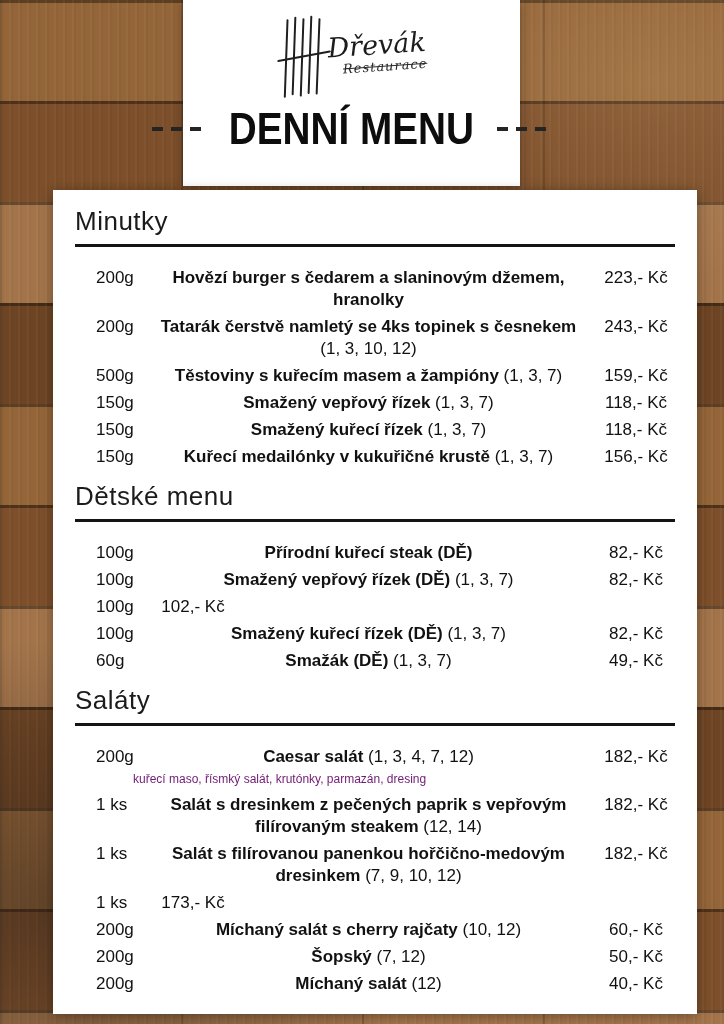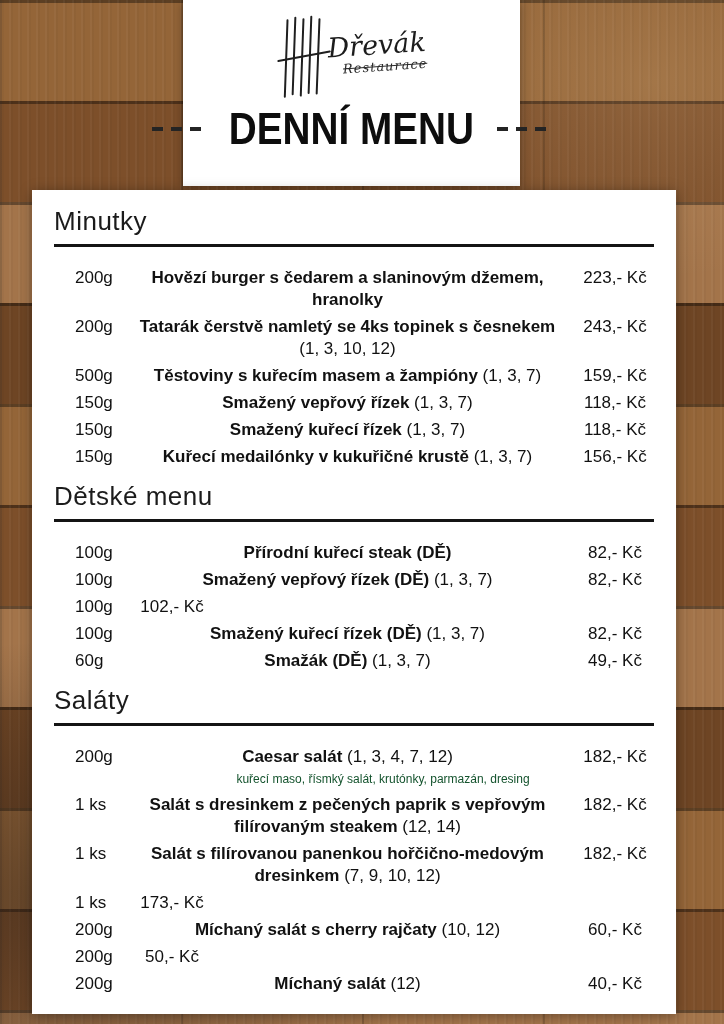--- a/index.html
+++ b/index.html
@@ -69,21 +69,21 @@
     font-weight: 700;
     letter-spacing: 0px;
     color: #0d0d0d;
     transform: scaleX(0.88);
     white-space: nowrap;
   }
 
   
   .menu-card {
     position: absolute;
-    left: 32px; top: 190px;
+    left: 53px; top: 190px;
     width: 644px; height: 824px;
     background: #fff;
     box-shadow: 0 2px 12px rgba(0,0,0,0.35);
     box-sizing: border-box;
     padding: 12px 22px 0 22px;
     overflow: hidden;
   }
   .menu-section { margin-bottom: 13px; }
   .section-title {
     margin: 4px 0 7px 0;
@@ -115,22 +115,21 @@
   .price {
     flex: 0 0 78px;
     text-align: center;
     font-weight: 400;
     white-space: nowrap;
   }
   .note {
     font-size: 12px;
     line-height: 14px;
     margin: -1px 0 8px 58px;
-    color: #14532d;
-    text-align: center;
+    color: #701a75;
   }
 </style>
 </head>
 <body>
 
 <div class="page">
 
   <header class="brand-box">
     <div class="logo">
       <svg class="logo-lines" width="56" height="84" viewBox="0 0 56 84">
@@ -265,20 +264,21 @@
   </div>
 
   <div class="item">
     <span class="qty">200g</span>
     <span class="desc"><span class="nm">Míchaný salát s cherry rajčaty</span><span class="alg"> (10, 12)</span></span>
     <span class="price">60,- Kč</span>
   </div>
 
   <div class="item">
     <span class="qty">200g</span>
+    <span class="desc"><span class="nm">Šopský</span><span class="alg"> (7, 12)</span></span>
     <span class="price">50,- Kč</span>
   </div>
 
   <div class="item">
     <span class="qty">200g</span>
     <span class="desc"><span class="nm">Míchaný salát</span><span class="alg"> (12)</span></span>
     <span class="price">40,- Kč</span>
   </div>
 
 </div>

